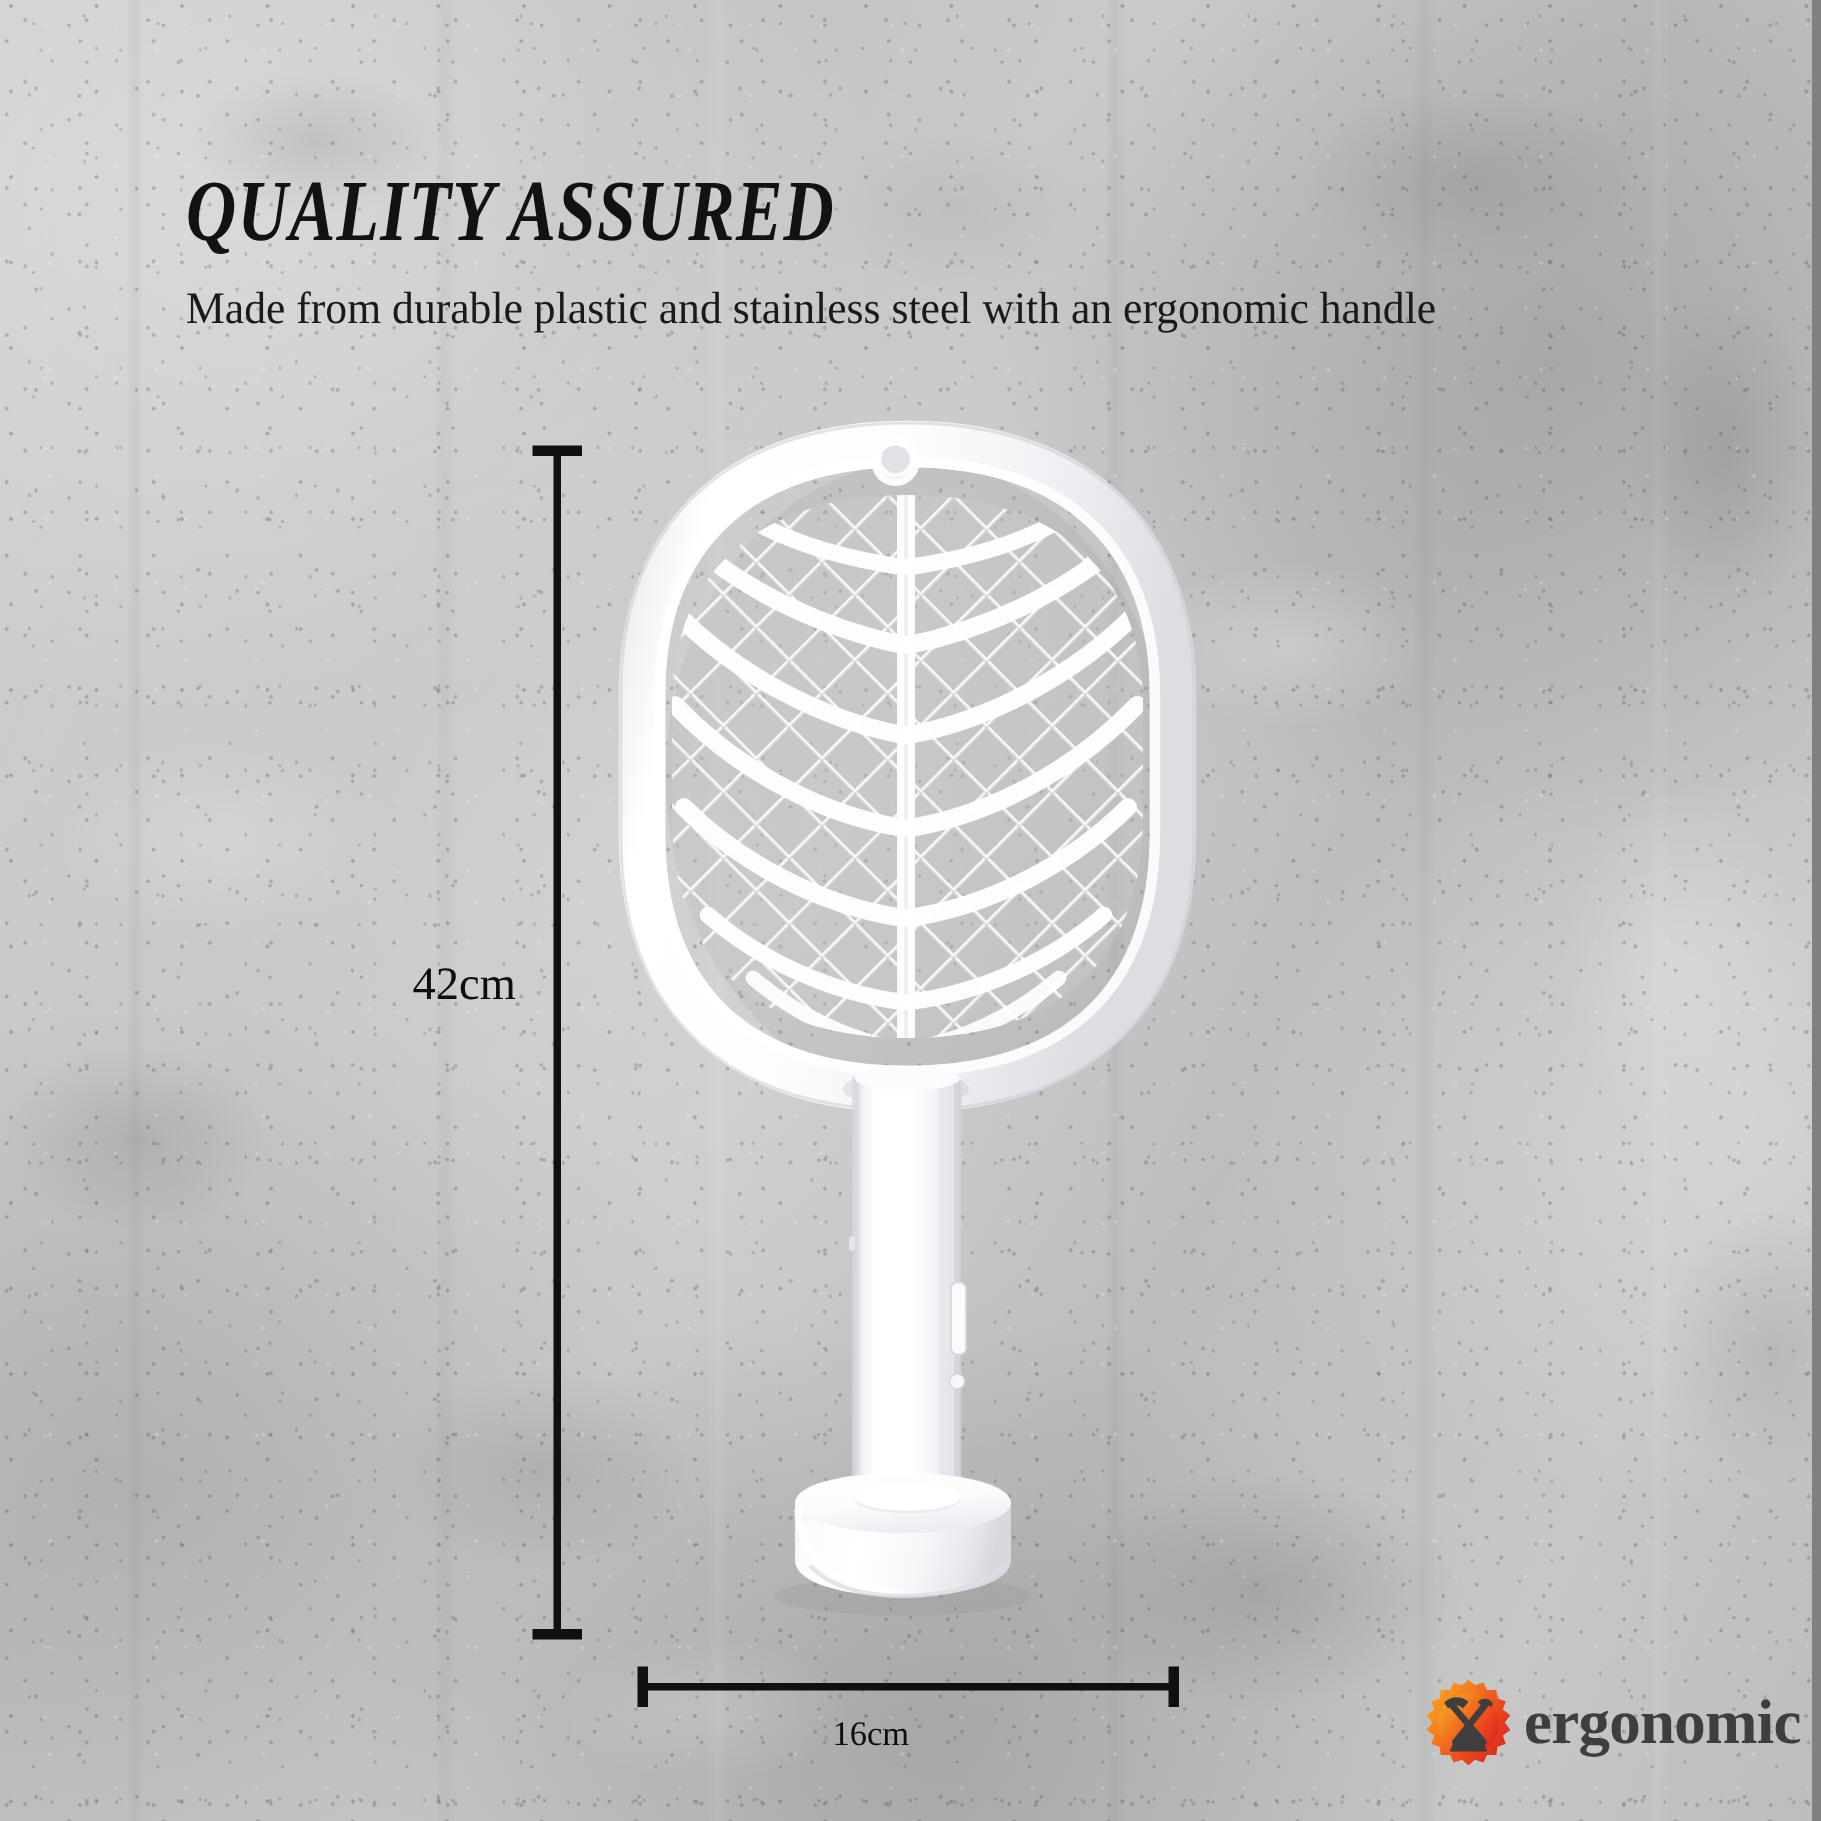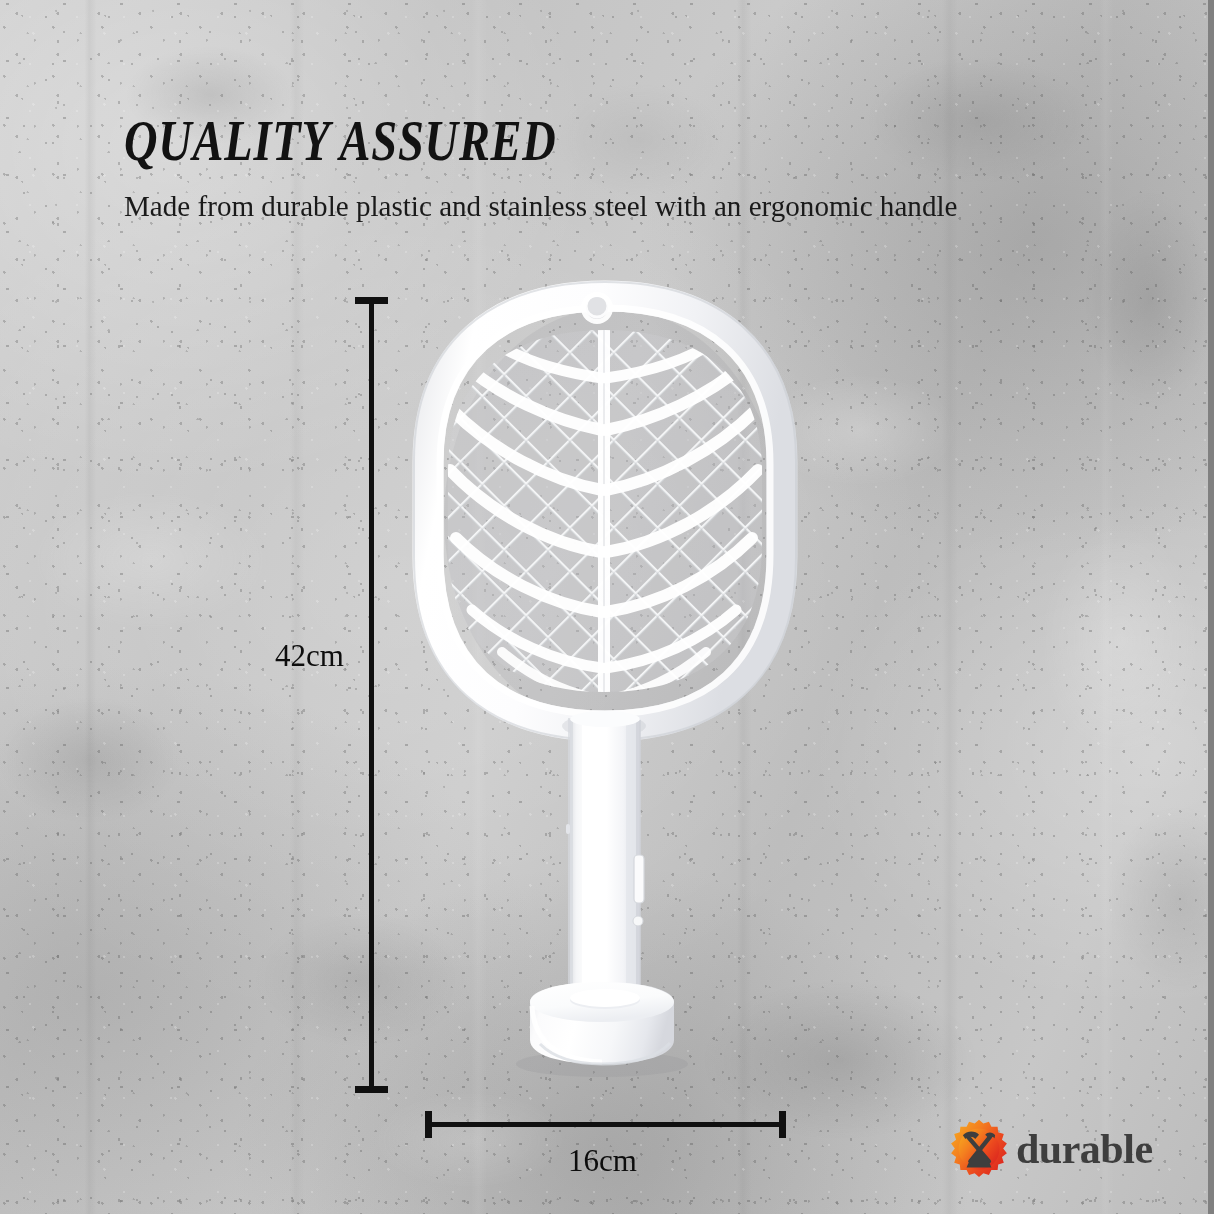--- a/index.html
+++ b/index.html
@@ -159,24 +159,23 @@
     width: 7px;
     height: 27px;
     background: #101010;
   }
   .dim-h-cap-l { left: 425px; }
   .dim-h-cap-r { left: 779px; }
   .dim-h-label {
     position: absolute;
     left: 555px;
     top: 1143px;
-    font-size: 31px;
+    font-size: 23px;
     color: #0d0d0d;
     white-space: nowrap;
-    margin-left: 13px;
   }
 
   
   .product { position: absolute; left: 0; top: 0; width: 1214px; height: 1214px; }
 
   
   .logo {
     position: absolute;
     left: 948px;
     top: 1118px;
@@ -394,16 +393,16 @@
           <path d="M68 30 L36 70"></path>
         </g>
 
         <path d="M24 28 C30 20 44 20 50 27 L44 34 C40 29 32 29 28 34 Z" fill="#3e3e3e"></path>
 
         <path d="M76 28 C72 22 64 22 60 27 L66 33 C69 30 73 30 75 33 Z" fill="#3e3e3e"></path>
 
         <path d="M30 80 C36 62 48 54 50 54 C52 54 64 62 70 80 Z" fill="#3e3e3e"></path>
       </g>
     </svg>
-    <span class="logo-text">durable</span>
+    <span class="logo-text">ergonomic</span>
   </div>
 
 </div>
 
 </body></html>

